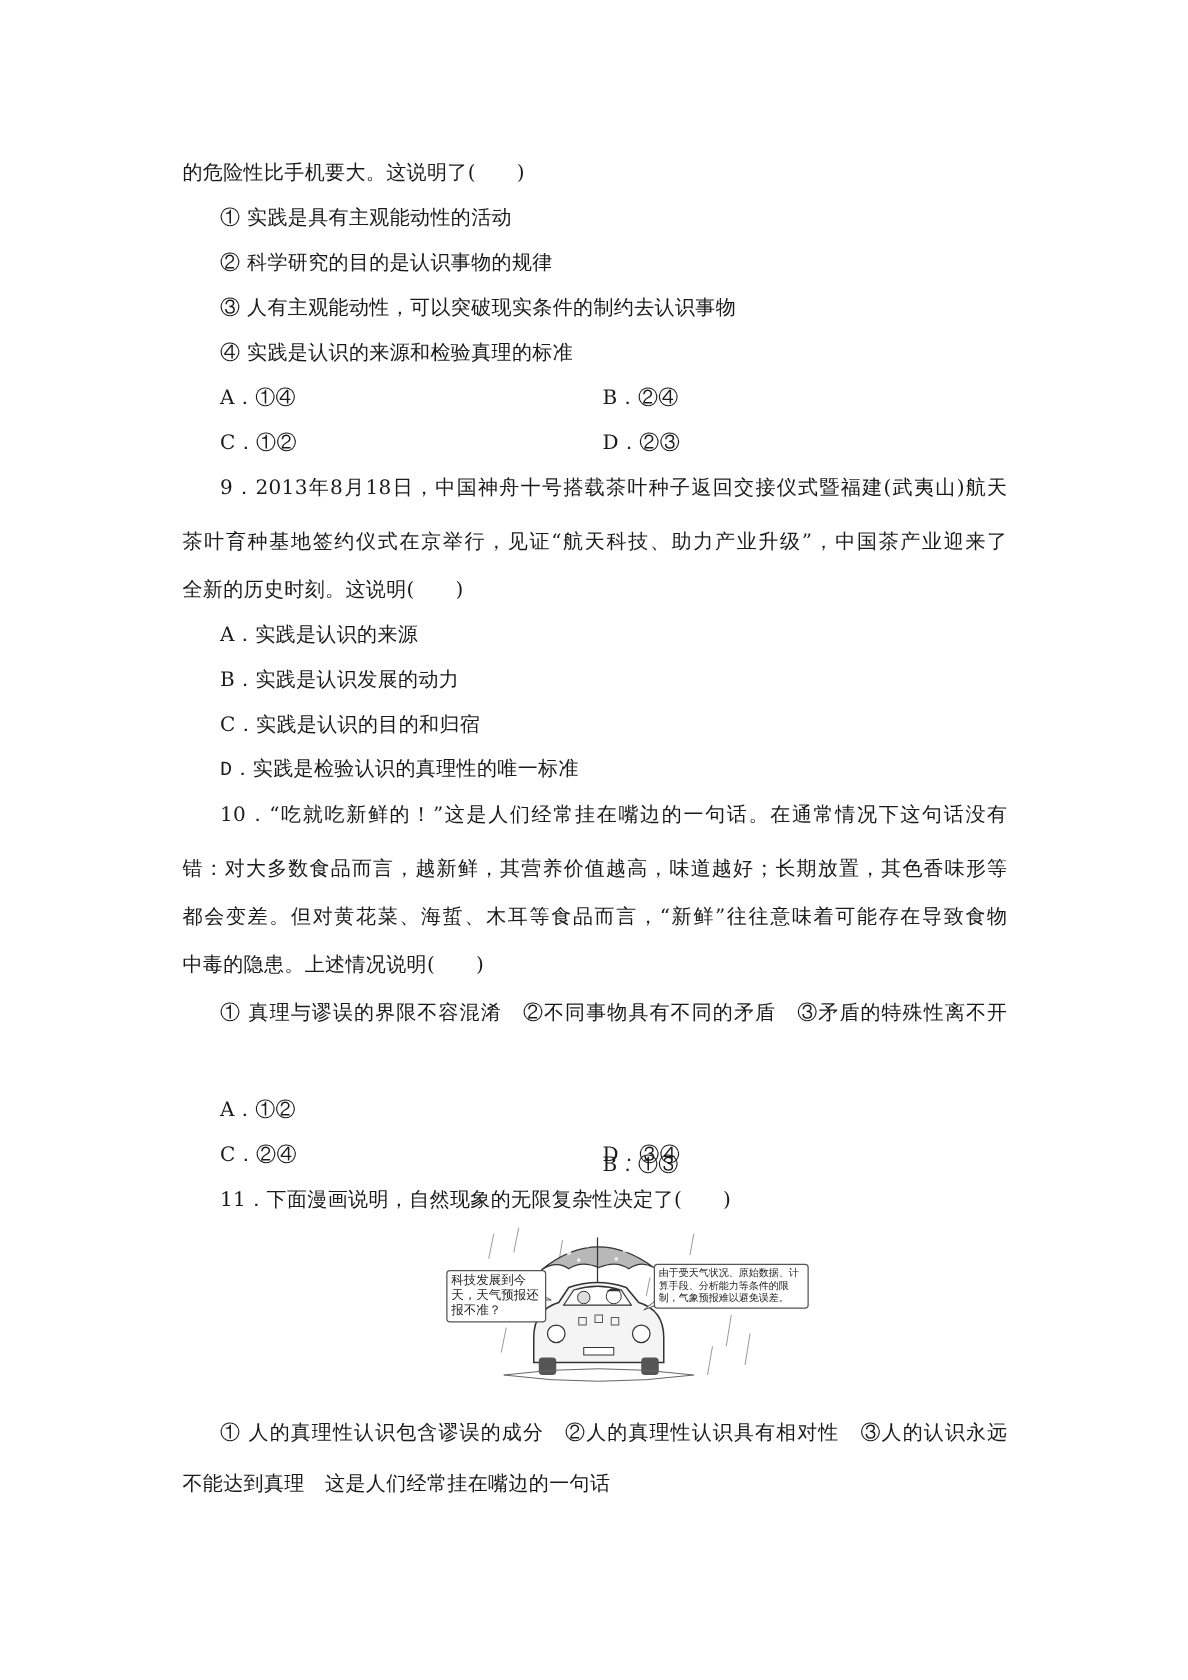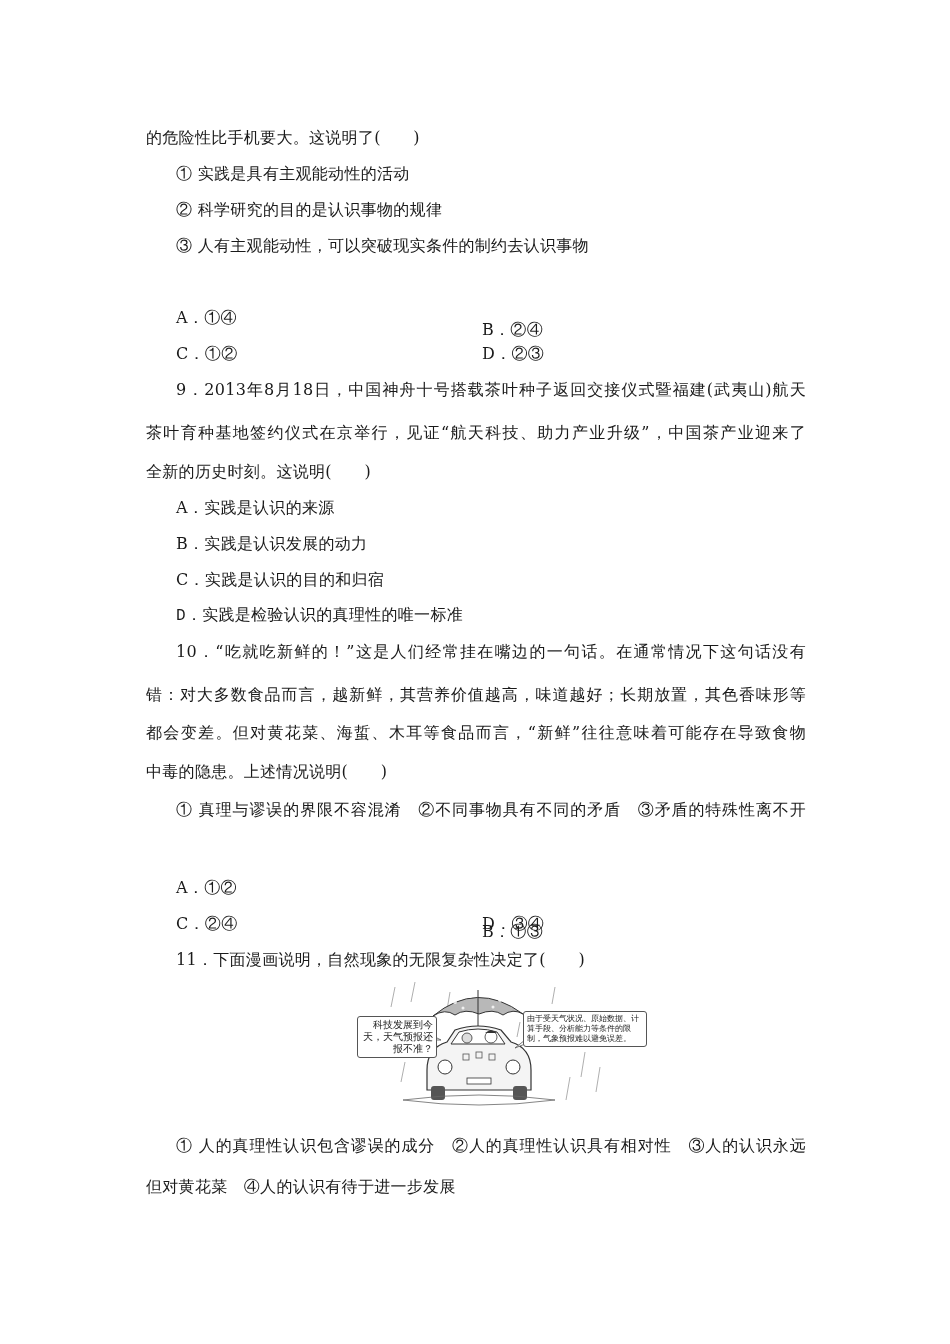--- a/index.html
+++ b/index.html
@@ -55,38 +55,39 @@
       border: 1px solid #555;
       border-radius: 3px;
       font-size: 9px;
       line-height: 11px;
       padding: 2px 3px;
       color: #222;
       white-space: normal;
     }
     .bubble-left {
       left: 2px; top: 34px; width: 72px;
-      font-size: 10px; line-height: 12px; text-align: right;
+      font-size: 10px; line-height: 12px;
     }
     .bubble-right {
       left: 168px; top: 29px; width: 116px;
       font-size: 8px; line-height: 10px;
     }
   </style>
 </head>
 <body>
 
 <div class="page">
 
   <div class="line full" style="top:128px;">的危险性比手机要大。这说明了(　　)</div>
   <div class="line indent" style="top:164px;">① 实践是具有主观能动性的活动</div>
   <div class="line indent" style="top:200px;">② 科学研究的目的是认识事物的规律</div>
   <div class="line indent" style="top:236px;">③ 人有主观能动性，可以突破现实条件的制约去认识事物</div>
+  <div class="line indent" style="top:272px;">④ 实践是认识的来源和检验真理的标准</div>
   <div class="line indent" style="top:308px;">A．①④</div>
-  <div class="line col2" style="top:320px;">B．②④</div>
+  <div class="line col2" style="top:308px;">B．②④</div>
   <div class="line indent" style="top:344px;">C．①②</div>
   <div class="line col2" style="top:344px;">D．②③</div>
 
   <div class="line indent justify-indent" style="top:380px;">9．2013年8月18日，中国神舟十号搭载茶叶种子返回交接仪式暨福建(武夷山)航天</div>
   <div class="line full justify-line" style="top:423px;">茶叶育种基地签约仪式在京举行，见证“航天科技、助力产业升级”，中国茶产业迎来了</div>
   <div class="line full" style="top:462px;">全新的历史时刻。这说明(　　)</div>
   <div class="line indent" style="top:498px;">A．实践是认识的来源</div>
   <div class="line indent" style="top:534px;">B．实践是认识发展的动力</div>
   <div class="line indent" style="top:570px;">C．实践是认识的目的和归宿</div>
   <div class="line indent" style="top:606px;font-family:Liberation Mono, monospace;">D．实践是检验认识的真理性的唯一标准</div>
@@ -154,15 +155,15 @@
       <path d="M48 118 Q124 108 200 118 Q124 128 48 118 Z" fill="none" stroke="#666" stroke-width="0.8"></path>
 
       <path d="M74 52 L86 58 L74 58 Z" fill="#fff" stroke="#555" stroke-width="0.8"></path>
       <path d="M170 58 L160 66 L170 62 Z" fill="#fff" stroke="#555" stroke-width="0.8"></path>
     </svg>
     <div class="bubble bubble-left">科技发展到今天，天气预报还报不准？</div>
     <div class="bubble bubble-right">由于受天气状况、原始数据、计算手段、分析能力等条件的限制，气象预报难以避免误差。</div>
   </div>
 
   <div class="line indent justify-indent" style="top:1136px;">① 人的真理性认识包含谬误的成分　②人的真理性认识具有相对性　③人的认识永远</div>
-  <div class="line full" style="top:1177px;">但对黄花菜　④人的认识有待于进一步发展</div>
+  <div class="line full" style="top:1177px;">不能达到真理　这是人们经常挂在嘴边的一句话</div>
 
 </div>
 
 </body></html>

